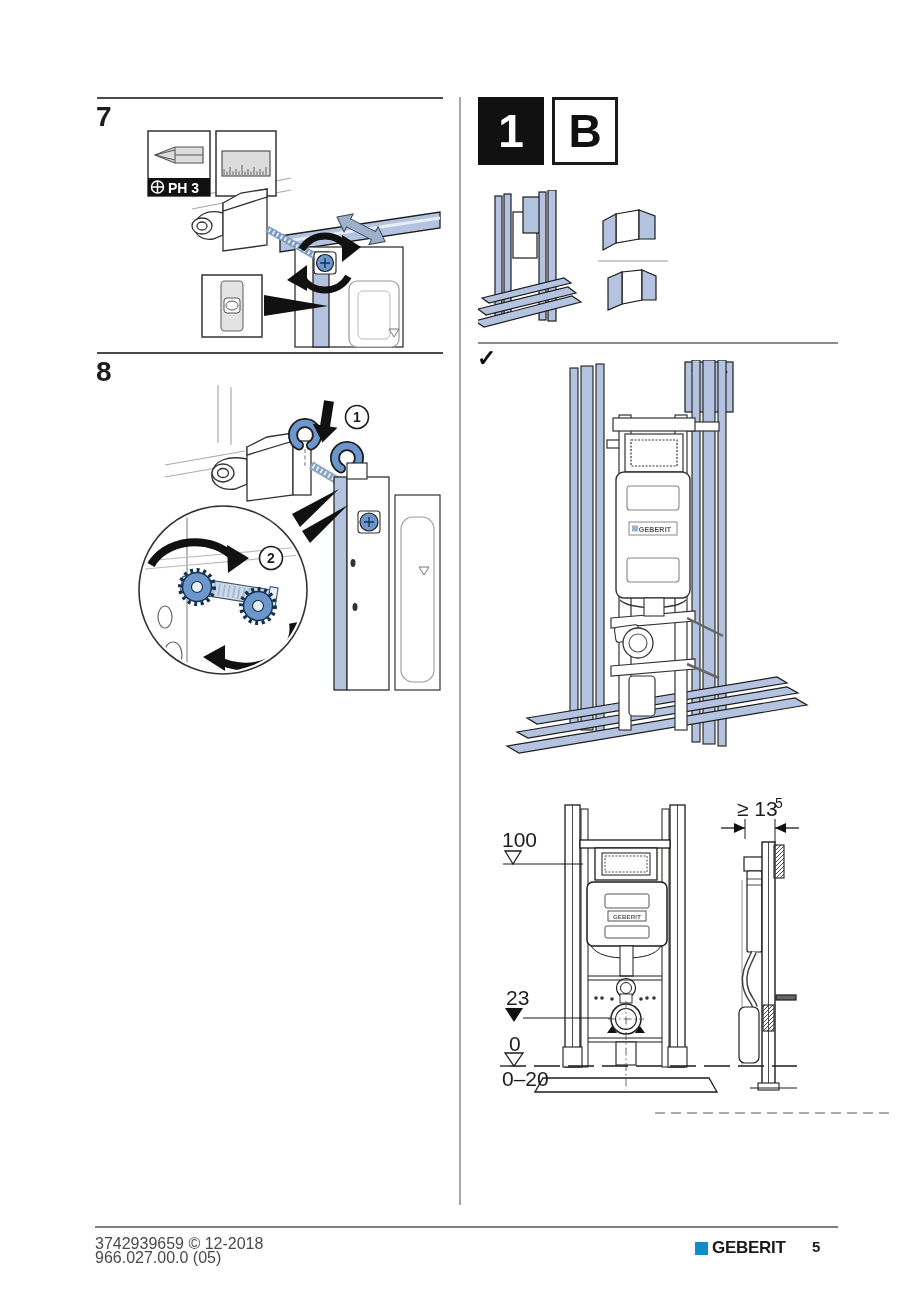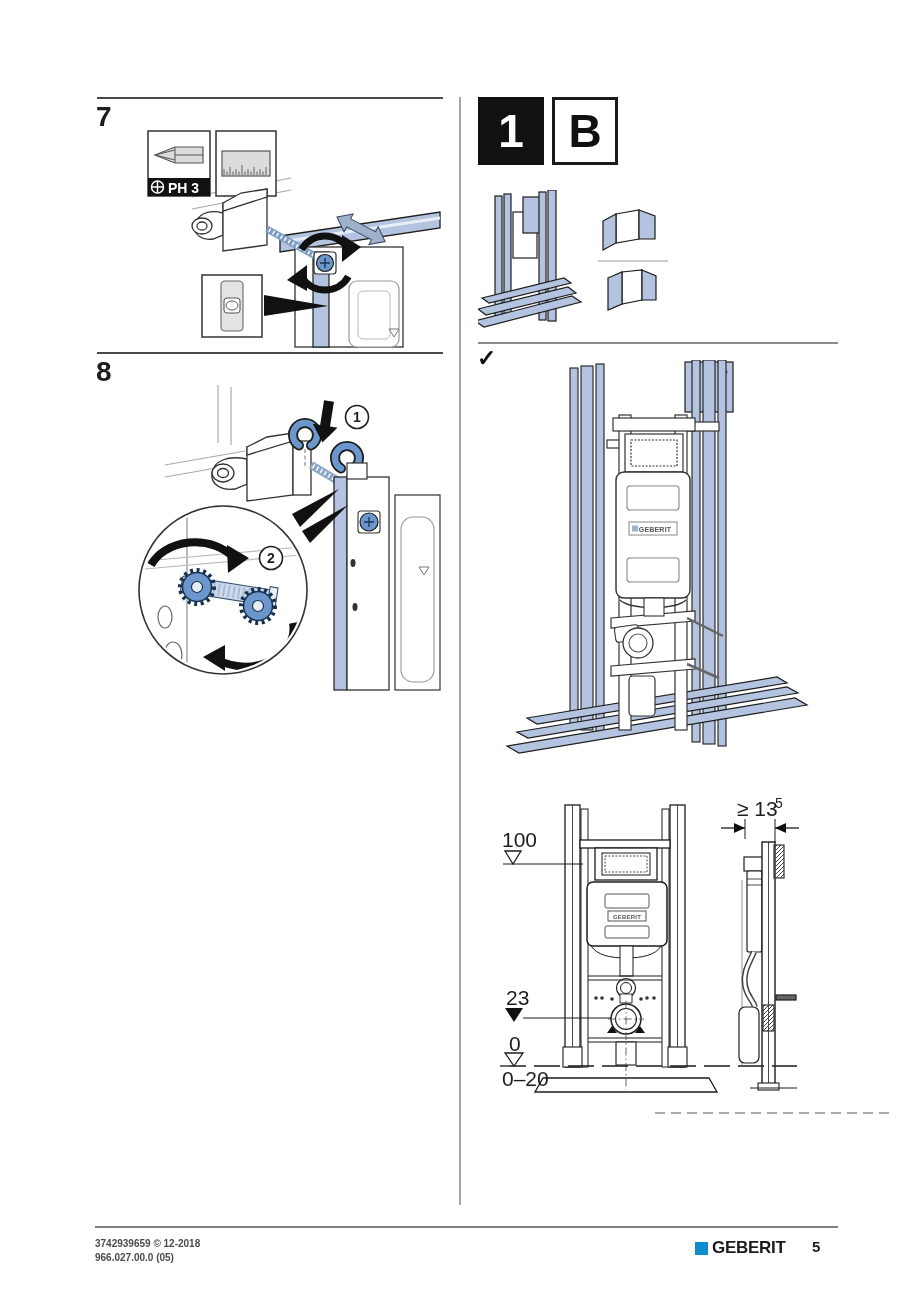--- a/index.html
+++ b/index.html
@@ -18,21 +18,21 @@
   .badge.white { background:#fff; color:#111; border:3px solid #1a1a1a; }
   .checkmark { position:absolute; font-size:23px; font-weight:bold; color:#111; }
   svg { position:absolute; }
   svg text { font-family:"Liberation Sans", sans-serif; fill:#1d1d1b; }
   .dimtxt { font-size:21px; }
   .suptxt { font-size:14px; }
   .callout { font-size:14px; font-weight:bold; }
   .brandtiny { font-size:7px; font-weight:bold; fill:#555; letter-spacing:0.2px; }
   .ph3 { font-size:14px; font-weight:bold; fill:#ffffff; }
   
-  .footer-left { position:absolute; left:95px; top:1237px; font-size:10px; color:#4a4a4a; line-height:14px;font-weight:bold; }
+  .footer-left { position:absolute; left:95px; top:1237px; font-size:16px; color:#4a4a4a; line-height:14px; }
   .footer-logo { position:absolute; left:695px; top:1238px; display:flex; align-items:center; }
   .logo-square { width:13px; height:13px; margin-right:4px; }
   .logo-word { font-size:17px; font-weight:bold; color:#1a1a1a; letter-spacing:-0.3px; }
   .page-num { position:absolute; left:812px; top:1238px; font-size:15px; font-weight:bold; color:#1d1d1b; }
 </style>
 </head>
 <body>
 
 <div class="page">
 

